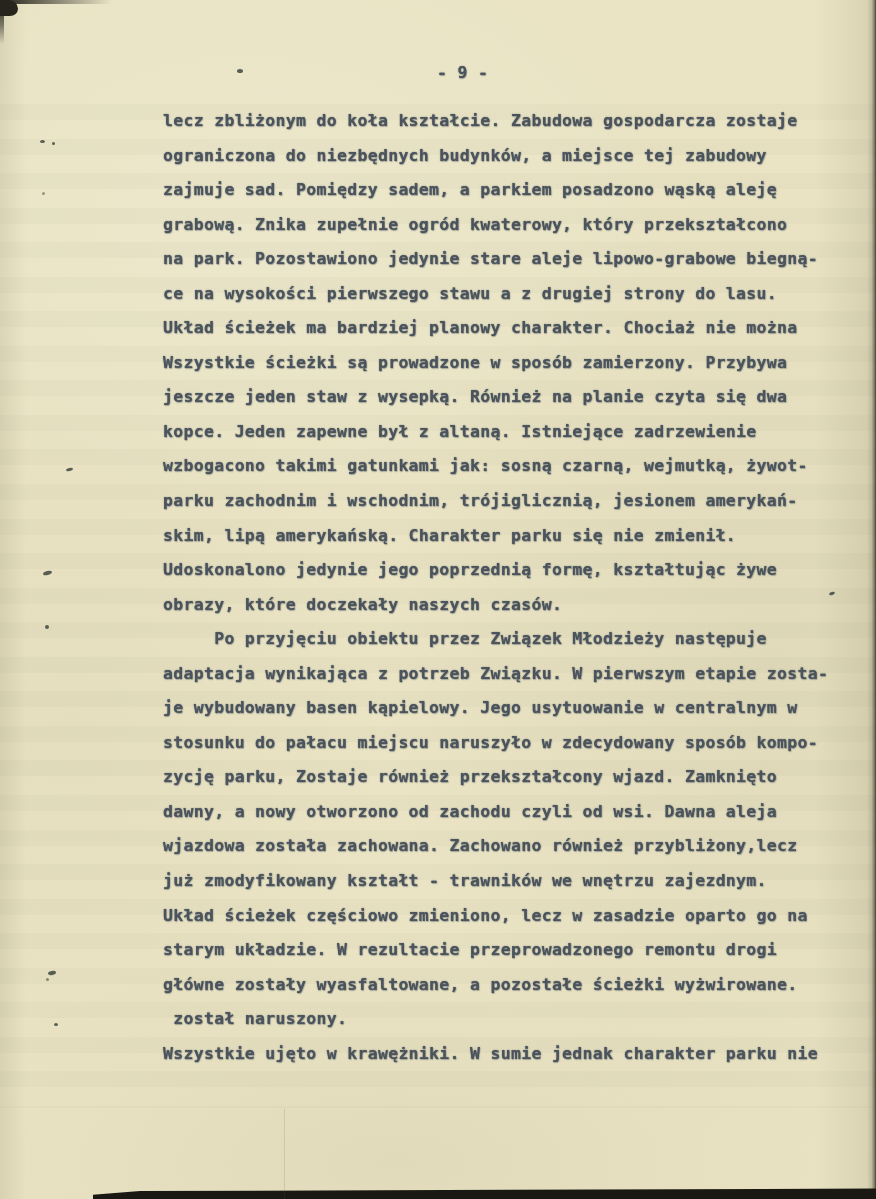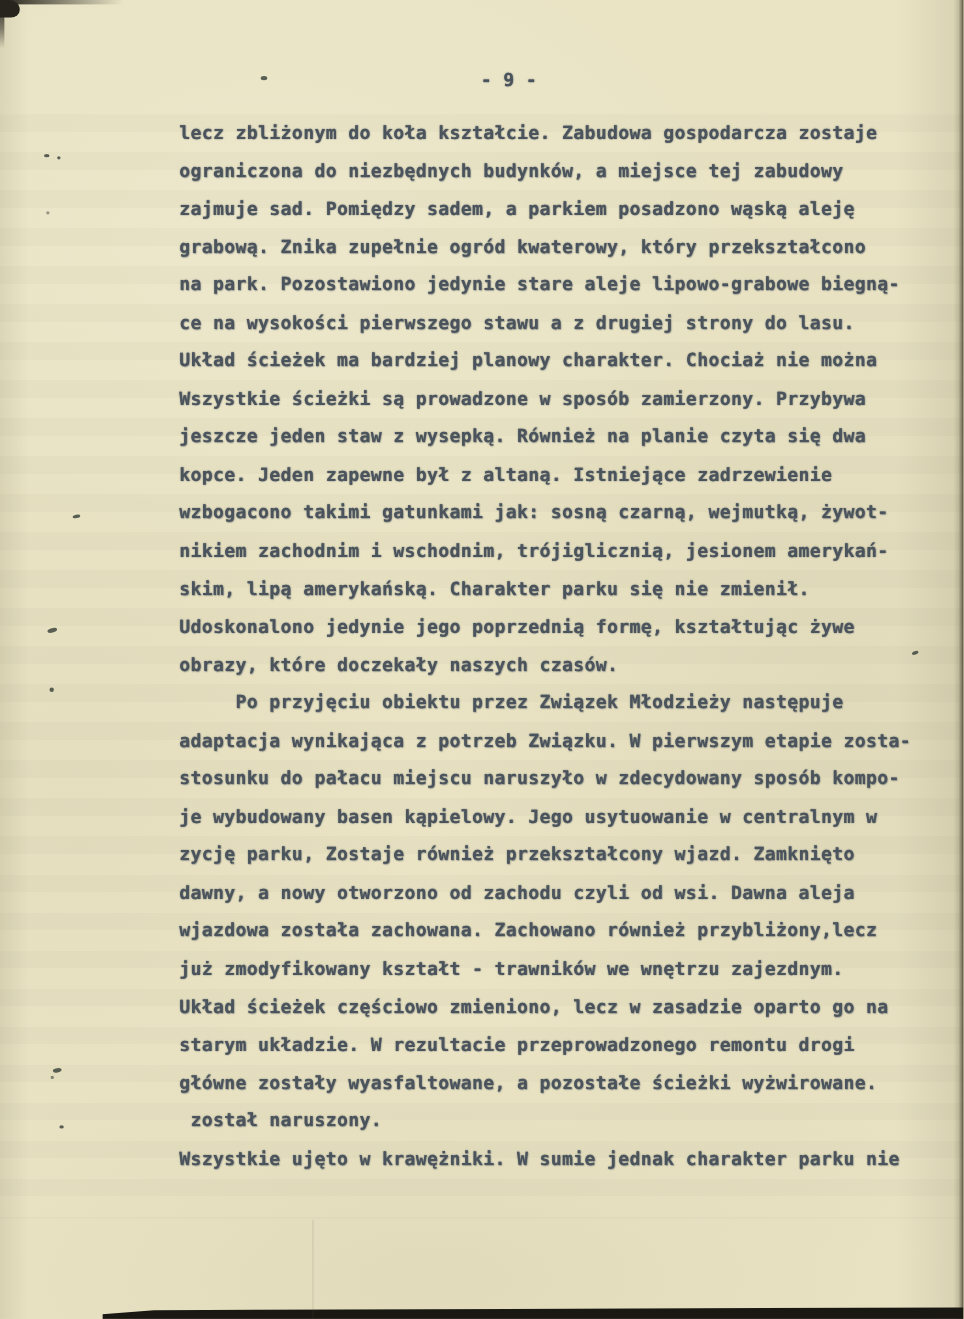--- a/index.html
+++ b/index.html
@@ -92,28 +92,28 @@
     <div class="line">ograniczona do niezbędnych budynków, a miejsce tej zabudowy</div>
     <div class="line">zajmuje sad. Pomiędzy sadem, a parkiem posadzono wąską aleję</div>
     <div class="line">grabową. Znika zupełnie ogród kwaterowy, który przekształcono</div>
     <div class="line">na park. Pozostawiono jedynie stare aleje lipowo-grabowe biegną-</div>
     <div class="line">ce na wysokości pierwszego stawu a z drugiej strony do lasu.</div>
     <div class="line">Układ ścieżek ma bardziej planowy charakter. Chociaż nie można</div>
     <div class="line">Wszystkie ścieżki są prowadzone w sposób zamierzony. Przybywa</div>
     <div class="line">jeszcze jeden staw z wysepką. Również na planie czyta się dwa</div>
     <div class="line">kopce. Jeden zapewne był z altaną. Istniejące zadrzewienie</div>
     <div class="line">wzbogacono takimi gatunkami jak: sosną czarną, wejmutką, żywot-</div>
-    <div class="line">nikiem zachodnim i wschodnim, trójiglicznią, jesionem amerykań-</div>
+    <div class="line">parku zachodnim i wschodnim, trójiglicznią, jesionem amerykań-</div>
     <div class="line">skim, lipą amerykańską. Charakter parku się nie zmienił.</div>
     <div class="line">Udoskonalono jedynie jego poprzednią formę, kształtując żywe</div>
     <div class="line">obrazy, które doczekały naszych czasów.</div>
     <div class="line">     Po przyjęciu obiektu przez Związek Młodzieży następuje</div>
     <div class="line">adaptacja wynikająca z potrzeb Związku. W pierwszym etapie zosta-</div>
+    <div class="line">je wybudowany basen kąpielowy. Jego usytuowanie w centralnym w</div>
     <div class="line">stosunku do pałacu miejscu naruszyło w zdecydowany sposób kompo-</div>
-    <div class="line">je wybudowany basen kąpielowy. Jego usytuowanie w centralnym w</div>
     <div class="line">zycję parku, Zostaje również przekształcony wjazd. Zamknięto</div>
     <div class="line">dawny, a nowy otworzono od zachodu czyli od wsi. Dawna aleja</div>
     <div class="line">wjazdowa została zachowana. Zachowano również przybliżony,lecz</div>
     <div class="line">już zmodyfikowany kształt - trawników we wnętrzu zajezdnym.</div>
     <div class="line">Układ ścieżek częściowo zmieniono, lecz w zasadzie oparto go na</div>
     <div class="line">starym układzie. W rezultacie przeprowadzonego remontu drogi</div>
     <div class="line">główne zostały wyasfaltowane, a pozostałe ścieżki wyżwirowane.</div>
     <div class="line"> został naruszony.</div>
     <div class="line">Wszystkie ujęto w krawężniki. W sumie jednak charakter parku nie</div>
   </div>

